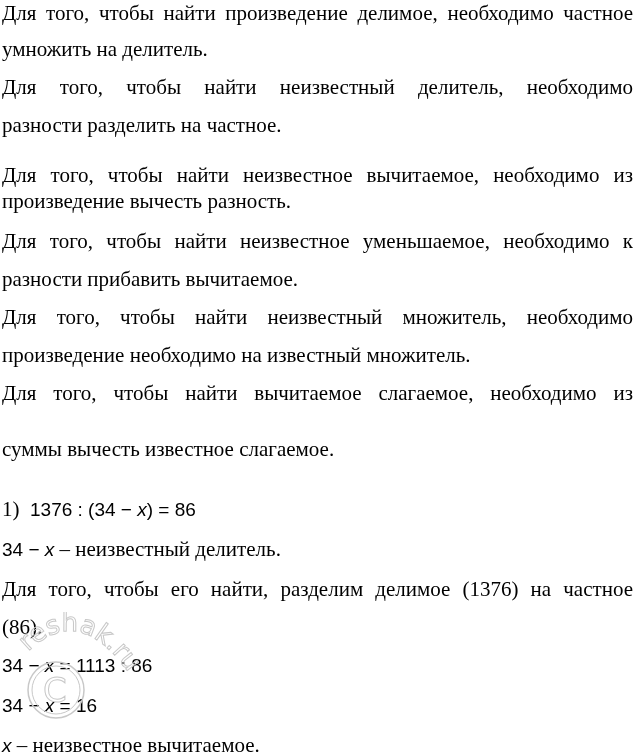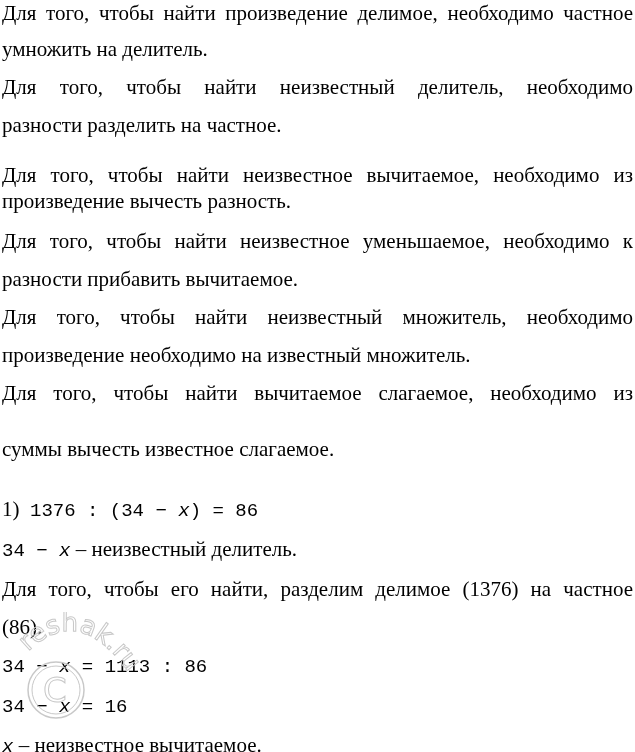--- a/index.html
+++ b/index.html
@@ -28,21 +28,21 @@
       width: 631px;
       height: 26px;
       line-height: 26px;
       white-space: nowrap;
     }
     .justify {
       text-align: justify;
       text-align-last: justify;
     }
     .math {
-      font-family: Liberation Mono, monospace;
+      font-family: Liberation Sans, sans-serif;
       font-size: 19px;
     }
     .math i {
       font-style: italic;
     }
     .watermark {
       position: absolute;
       left: 18px;
       top: 612px;
       width: 140px;

